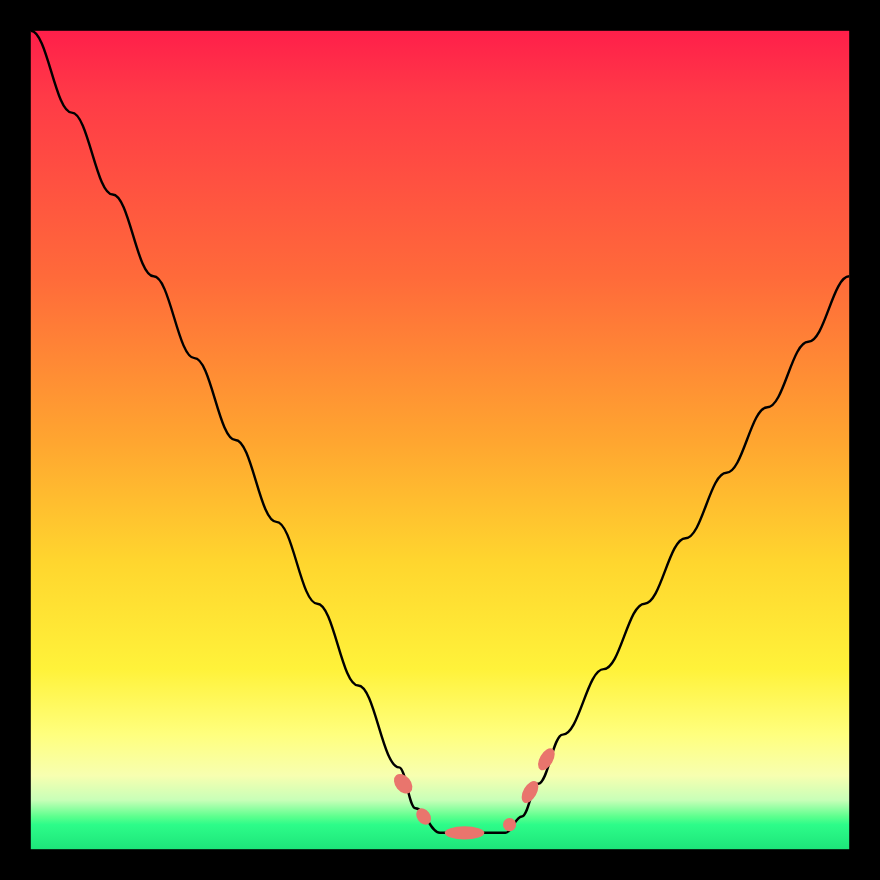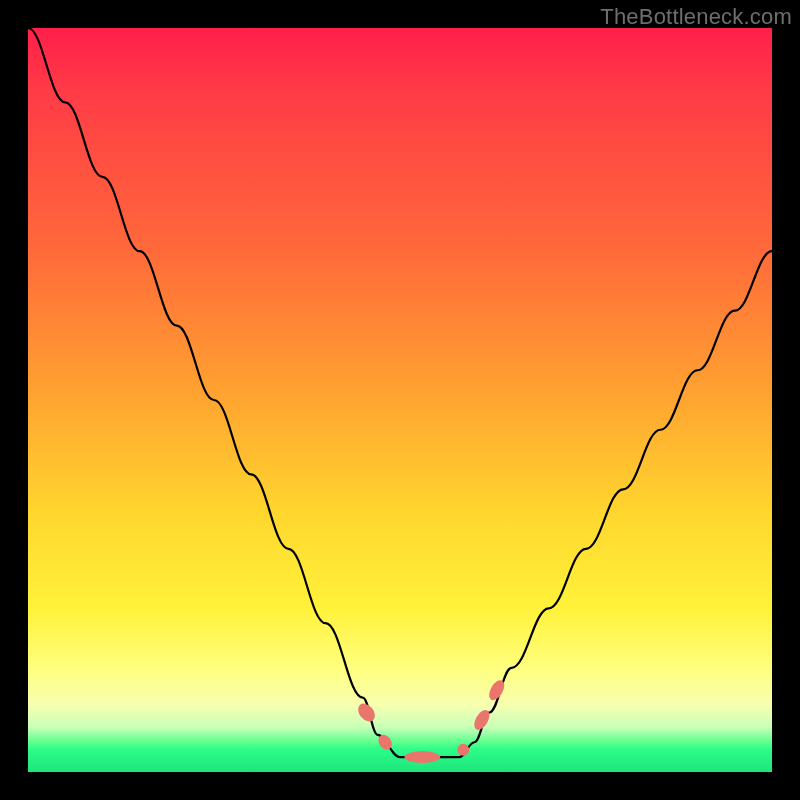--- a/index.html
+++ b/index.html
@@ -74,15 +74,14 @@
           <ellipse cx="338.52000000000004" cy="684.48" rx="7" ry="10" fill="#e9756d" transform="rotate(-40 338.52000000000004 684.48)"></ellipse>
           <ellipse cx="357.12" cy="714.24" rx="6" ry="8" fill="#e9756d" transform="rotate(-35 357.12 714.24)"></ellipse>
           <ellipse cx="394.32" cy="729.12" rx="18" ry="6" fill="#e9756d"></ellipse>
           <ellipse cx="435.23999999999995" cy="721.68" rx="6" ry="6" fill="#e9756d"></ellipse>
           <ellipse cx="453.84" cy="691.92" rx="6" ry="11" fill="#e9756d" transform="rotate(30 453.84 691.92)"></ellipse>
           <ellipse cx="468.72" cy="662.16" rx="6" ry="11" fill="#e9756d" transform="rotate(30 468.72 662.16)"></ellipse>
         </g>
     </svg>
   </div>
 
-  <div class="watermark">TheBottleneck.com</div>
 
 </div>
 
 </body></html>

